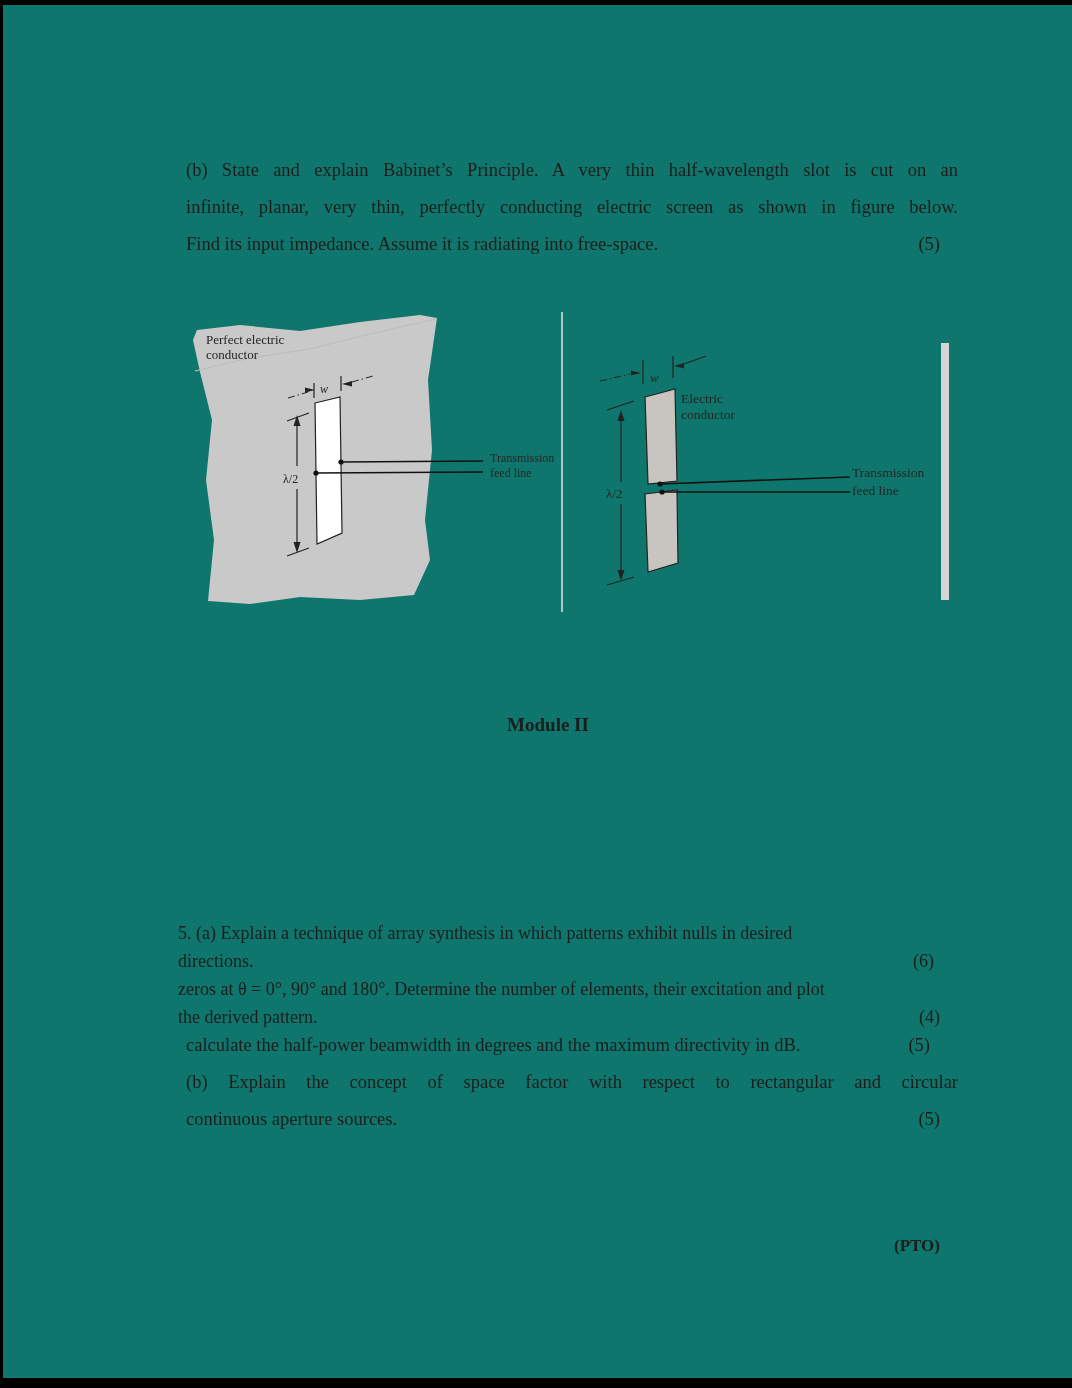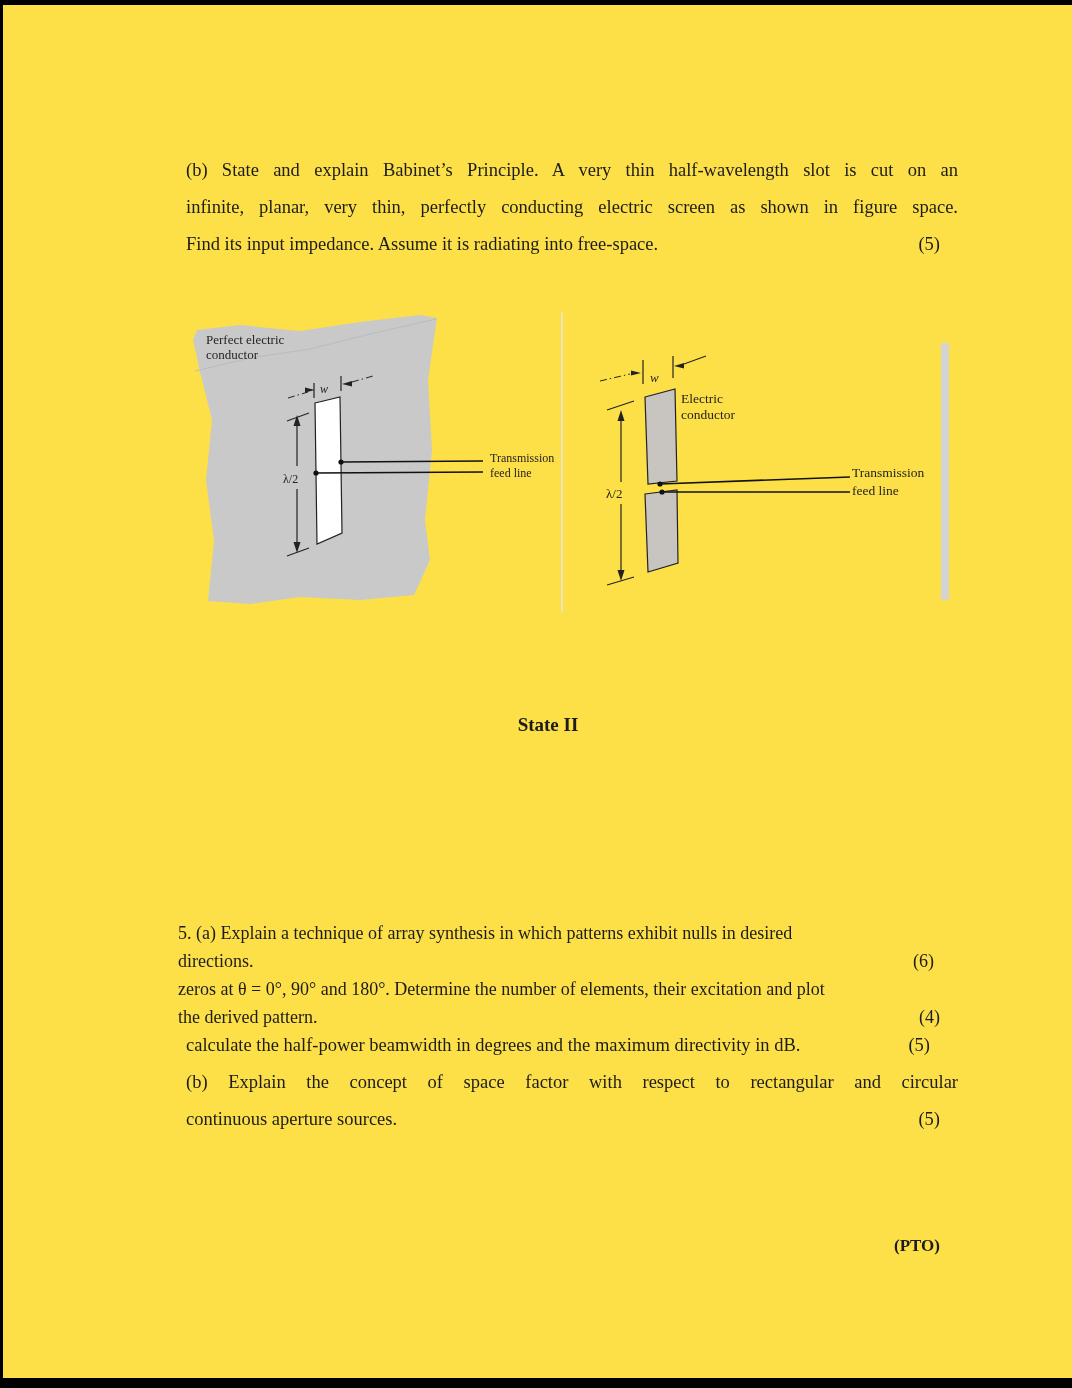--- a/index.html
+++ b/index.html
@@ -1,17 +1,17 @@
 <!DOCTYPE html>
 <html><head>
 <meta charset="utf-8">
 <style>
   html,body { margin:0; padding:0; background:#fff; }
   .page {
-    position:relative; width:1072px; height:1388px; background:#fde047;
+    position:relative; width:1072px; height:1388px; background:#0f766e;
     font-family:"Liberation Serif","DejaVu Serif",serif; color:#1c1c1c;
     overflow:hidden;
   }
   .scan-border { position:absolute; background:#000; }
   .border-top    { left:0; top:0; width:1072px; height:5px; }
   .border-bottom { left:0; top:1378px; width:1072px; height:10px; }
   .border-left   { left:0; top:0; width:3px; height:1388px; }
 
   .tblock { position:absolute; font-size:18.5px; line-height:37px; }
   .tblock .tl { position:relative; }
@@ -40,21 +40,21 @@
 <body>
 
 <div class="page">
 
   <div class="scan-border border-top"></div>
   <div class="scan-border border-left"></div>
   <div class="scan-border border-bottom"></div>
 
   <div class="tblock q3b">
     <div class="tl stretch">(b) State and explain Babinet’s Principle. A very thin half-wavelength slot is cut on an</div>
-    <div class="tl stretch">infinite, planar, very thin, perfectly conducting electric screen as shown in figure space.</div>
+    <div class="tl stretch">infinite, planar, very thin, perfectly conducting electric screen as shown in figure below.</div>
     <div class="tl">
       <span>Find its input impedance. Assume it is radiating into free-space.</span>
       <span class="mark" style="right:18px;">(5)</span>
     </div>
   </div>
 
   <svg class="figure-svg" width="780" height="335" viewBox="180 300 780 335" xmlns="http://www.w3.org/2000/svg">
 
     <polygon points="197,330 240,325 300,331 360,322 420,315 437,318 428,380 432,450 425,520 430,560 414,595 360,600 300,597 250,604 208,601 214,540 206,480 212,420 200,372 193,340" fill="#c9c9c9"></polygon>
     <polyline points="195,371 250,358 310,349 370,334 436,319" fill="none" stroke-width="1.2" stroke="#bcbcbc"></polyline>
@@ -114,21 +114,21 @@
     <circle cx="660" cy="484" r="2.6" fill="#111"></circle>
     <line x1="660" y1="484" x2="850" y2="477" stroke="#111" stroke-width="1.6"></line>
     <circle cx="662" cy="492" r="2.6" fill="#111"></circle>
     <line x1="662" y1="492" x2="850" y2="492" stroke="#111" stroke-width="1.6"></line>
     <text class="fig-label" x="852" y="477" font-size="13.5">Transmission</text>
     <text class="fig-label" x="852" y="495" font-size="13.5">feed line</text>
 
     <rect x="941" y="343" width="8" height="257" fill="#d4d4d4"></rect>
   </svg>
 
-  <div class="module-heading">State II</div>
+  <div class="module-heading">Module II</div>
 
 
   <div class="tblock q5b">
     <div class="tl">5. (a) Explain a technique of array synthesis in which patterns exhibit nulls in desired</div>
     <div class="tl">
       <span>directions.</span>
       <span class="mark" style="right:14px;">(6)</span>
     </div>
     <div class="tl">zeros at θ = 0°, 90° and 180°.   Determine the number of elements, their excitation and plot</div>
     <div class="tl">

